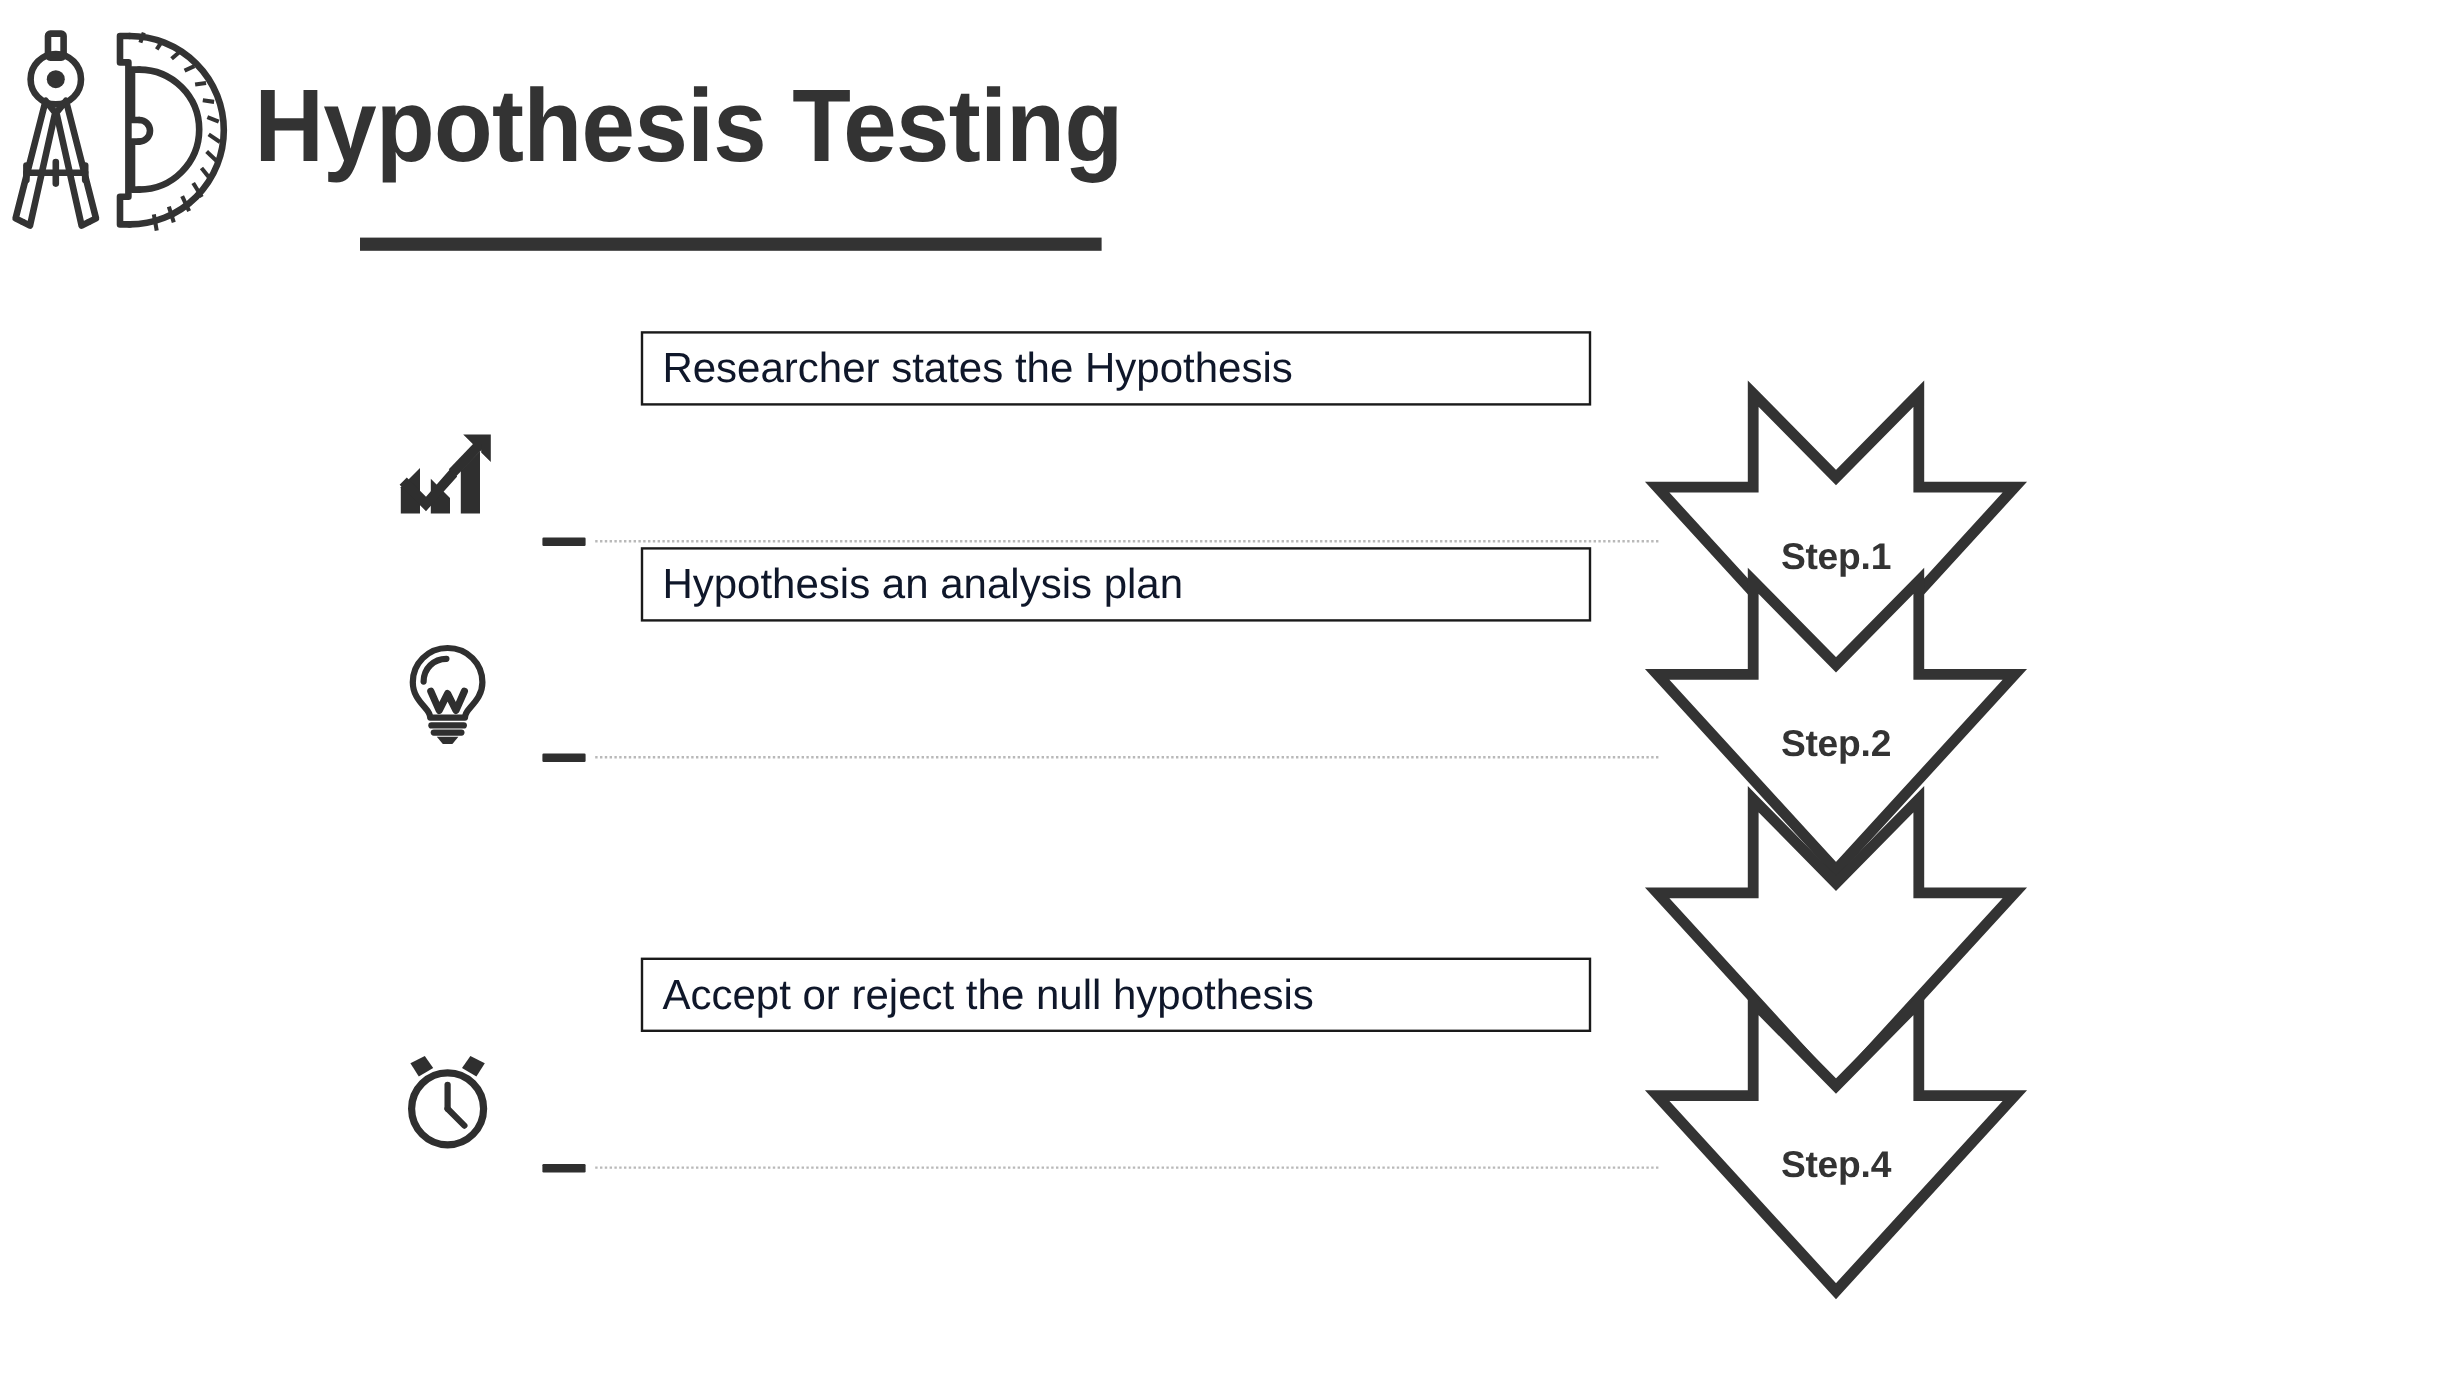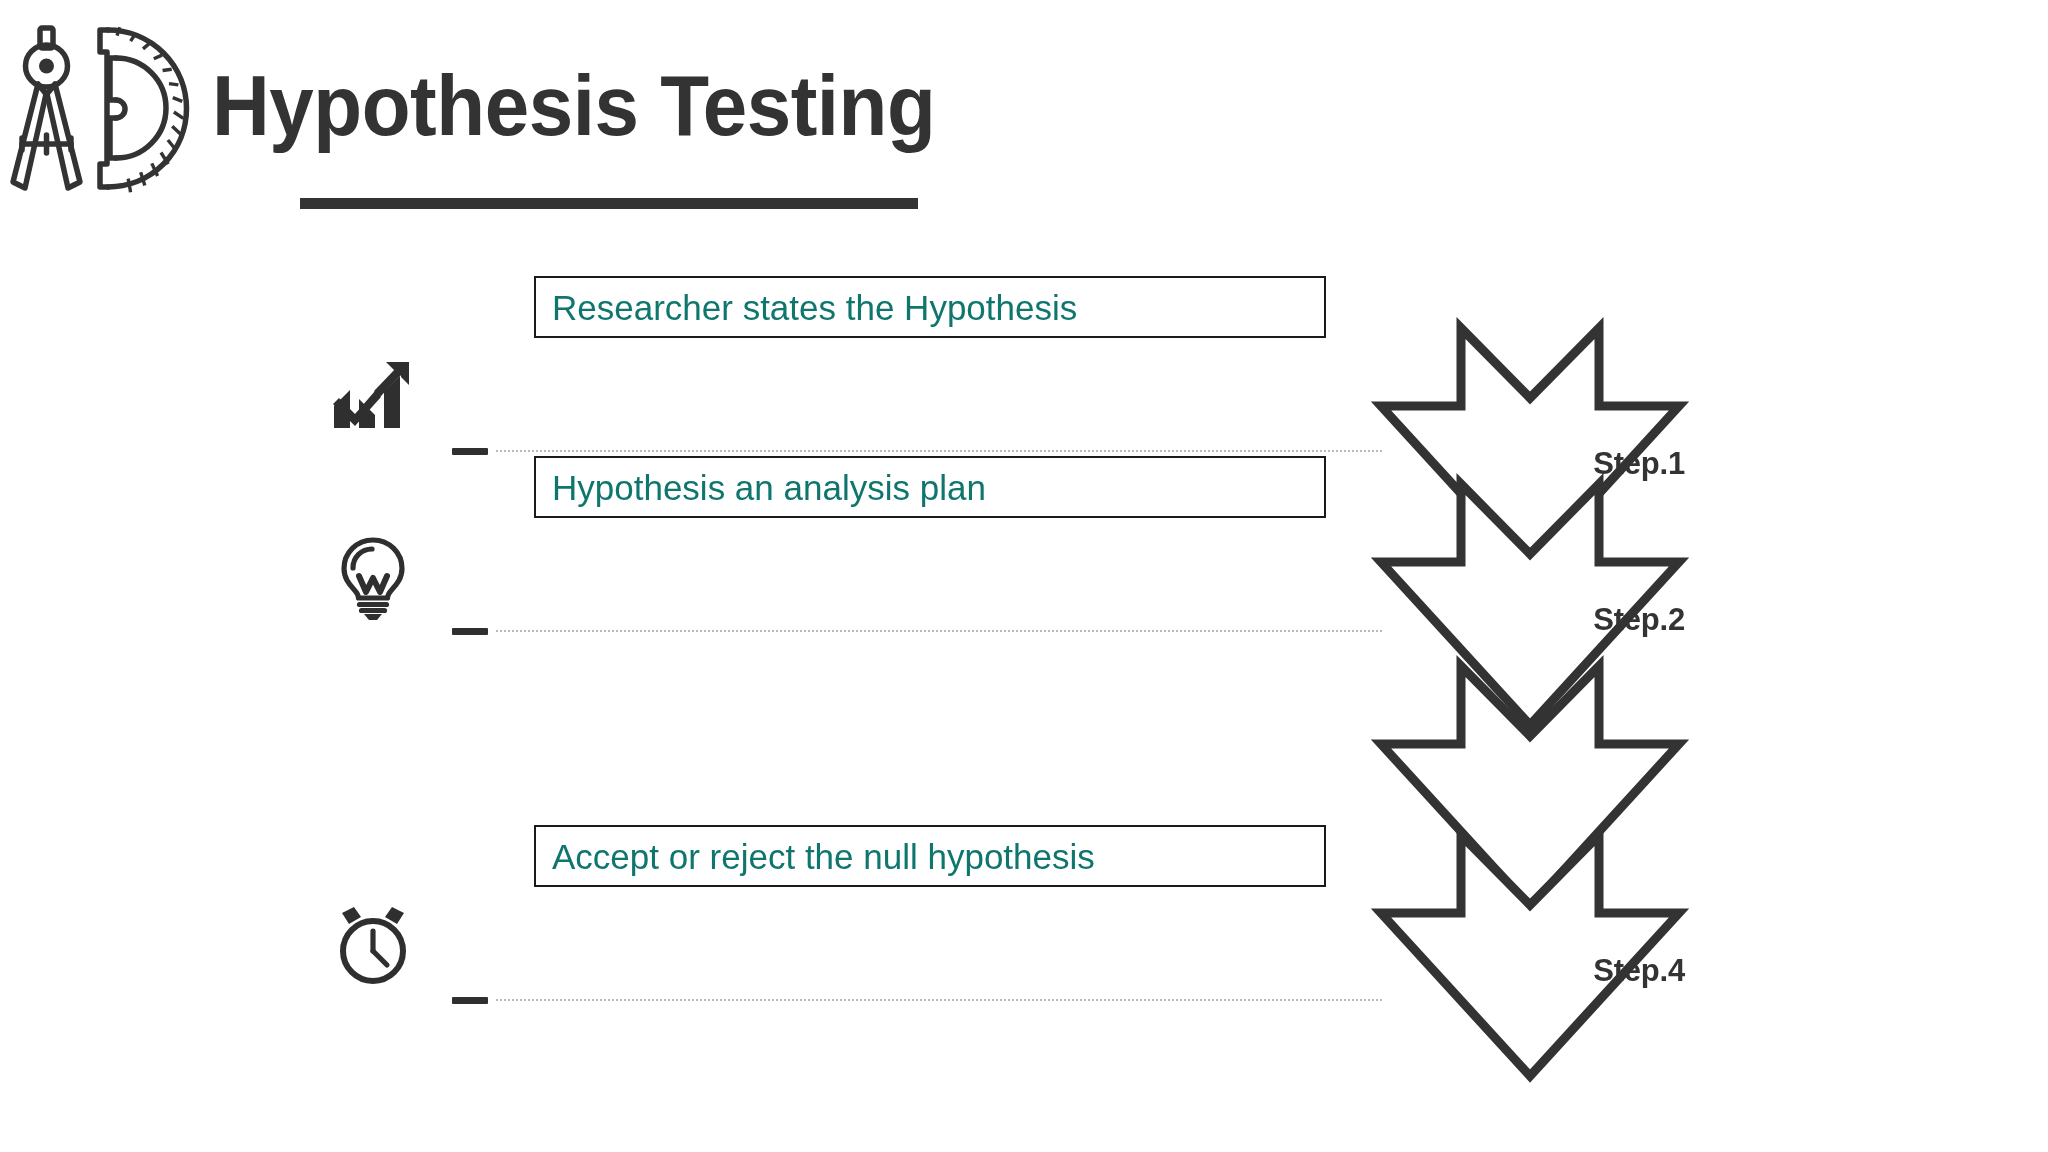--- a/index.html
+++ b/index.html
@@ -65,21 +65,21 @@
 
   .flow-row {
     position: absolute;
     left: 0;
     width: 2048px;
     height: 180px;
   }
   .flow-row.r0 { top: 26px;  }
   .flow-row.r1 { top: 206px; }
   .flow-row.r2 { top: 384px; }
-  .flow-row.r3 { top: 575px; }
+  .flow-row.r3 { top: 548px; }
 
   
   .step-icon {
     position: absolute;
     left: 330px;
     top: 78px;
     width: 86px;
     height: 86px;
   }
   .step-icon svg { display: block; width: 100%; height: 100%; }
@@ -120,21 +120,21 @@
     border: 2px solid #1a1a1a;
     background: #ffffff;
     box-sizing: border-box;
   }
   .label-box .label-text {
     position: absolute;
     left: 16px;
     top: 50%;
     transform: translateY(-50%);
     font-size: 35px;
-    color: #0f766e;
+    color: #0f172a;
     white-space: nowrap;
     line-height: 1;
   }
 
   
   #arrow-stack {
     position: absolute;
     left: 1375px;
     top: 322px;
     width: 310px;
@@ -149,21 +149,21 @@
   .arrow.a0 { top: 0px;   }
   .arrow.a1 { top: 156px; text-decoration: underline; }
   .arrow.a2 { top: 338px; }
   .arrow.a3 { top: 507px; }
   .arrow svg { display: block; width: 100%; height: 100%; overflow: visible; }
   .arrow .arrow-label {
     position: absolute;
     left: 0;
     top: 126px;
     width: 310px;
-    text-align: right;
+    text-align: center;
     font-size: 31px;
     font-weight: bold;
     color: #333333;
     line-height: 1;
     letter-spacing: -0.2px;
   }
 </style>
 </head>
 <body>
 

